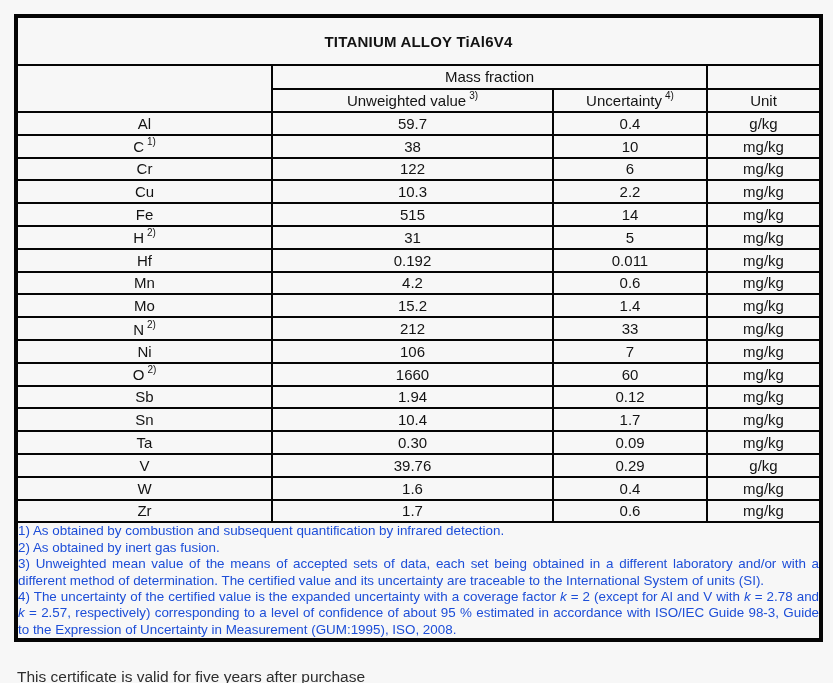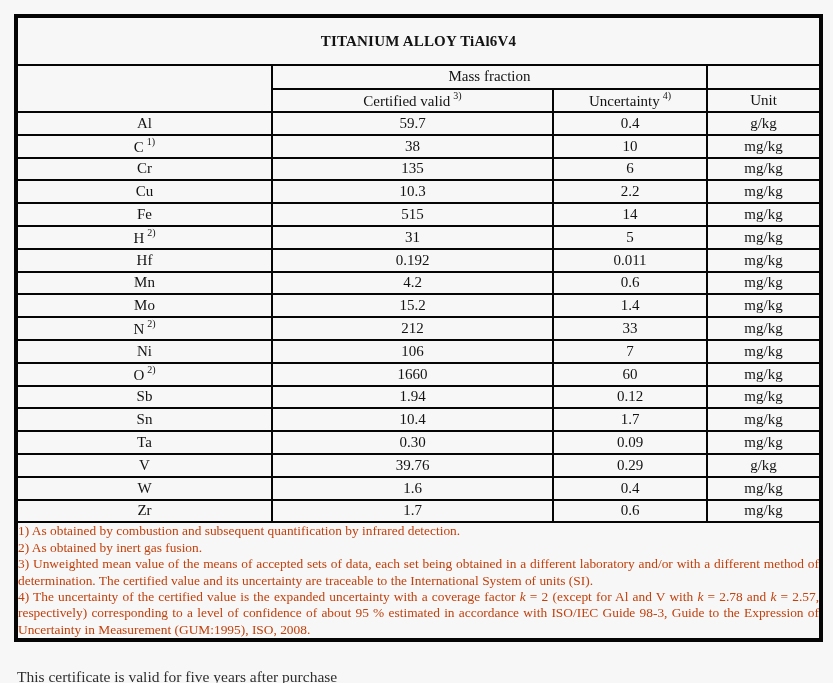--- a/index.html
+++ b/index.html
@@ -5,21 +5,21 @@
   html, body {
     margin: 0;
     padding: 0;
     width: 833px;
     height: 683px;
     overflow: hidden;
     background: #f7f7f7;
     font-family: "Liberation Sans", sans-serif;
     color: #131313;
   }
-  .page { position: relative; width: 800px; height: 683px; font-family: Liberation Serif, serif; }
+  .page { position: relative; width: 800px; height: 683px; }
 
   table.cert {
     position: absolute;
     left: 14px;
     top: 14px;
     width: 805px;
     border-collapse: collapse;
     table-layout: fixed;
     background: #f7f7f7;
   }
@@ -48,21 +48,21 @@
   }
   td.footnotes-cell {
     text-align: left;
     vertical-align: top;
     padding: 3px 7px 5px 5px;
   }
   .fn {
     font-size: 13.4px;
     line-height: 16.4px;
     text-align: justify;
-    color: #c2410c;
+    color: #1d4ed8;
   }
   .fn i { font-style: italic; }
   .footer-note {
     position: absolute;
     left: 17px;
     top: 668px;
     font-size: 15.5px;
     color: #2e2e2e;
     white-space: nowrap;
   }
@@ -82,41 +82,41 @@
     <tbody>
       <tr>
         <td class="title-cell" colspan="4">TITANIUM ALLOY TiAl6V4</td>
       </tr>
       <tr class="hdr">
         <td rowspan="2"></td>
         <td colspan="2">Mass fraction</td>
         <td></td>
       </tr>
       <tr class="hdr">
-        <td><span>Certified valid</span><sup class="fnref">3)</sup></td>
+        <td><span>Unweighted value</span><sup class="fnref">3)</sup></td>
         <td><span>Uncertainty</span><sup class="fnref">4)</sup></td>
         <td>Unit</td>
       </tr>
     </tbody>
     <tbody class="rows" id="rows-body">
         <tr>
           <td>Al</td>
           <td>59.7</td>
           <td>0.4</td>
           <td>g/kg</td>
         </tr>
         <tr>
           <td>C<sup class="fnref">1)</sup></td>
           <td>38</td>
           <td>10</td>
           <td>mg/kg</td>
         </tr>
         <tr>
           <td>Cr</td>
-          <td>135</td>
+          <td>122</td>
           <td>6</td>
           <td>mg/kg</td>
         </tr>
         <tr>
           <td>Cu</td>
           <td>10.3</td>
           <td>2.2</td>
           <td>mg/kg</td>
         </tr>
         <tr>

